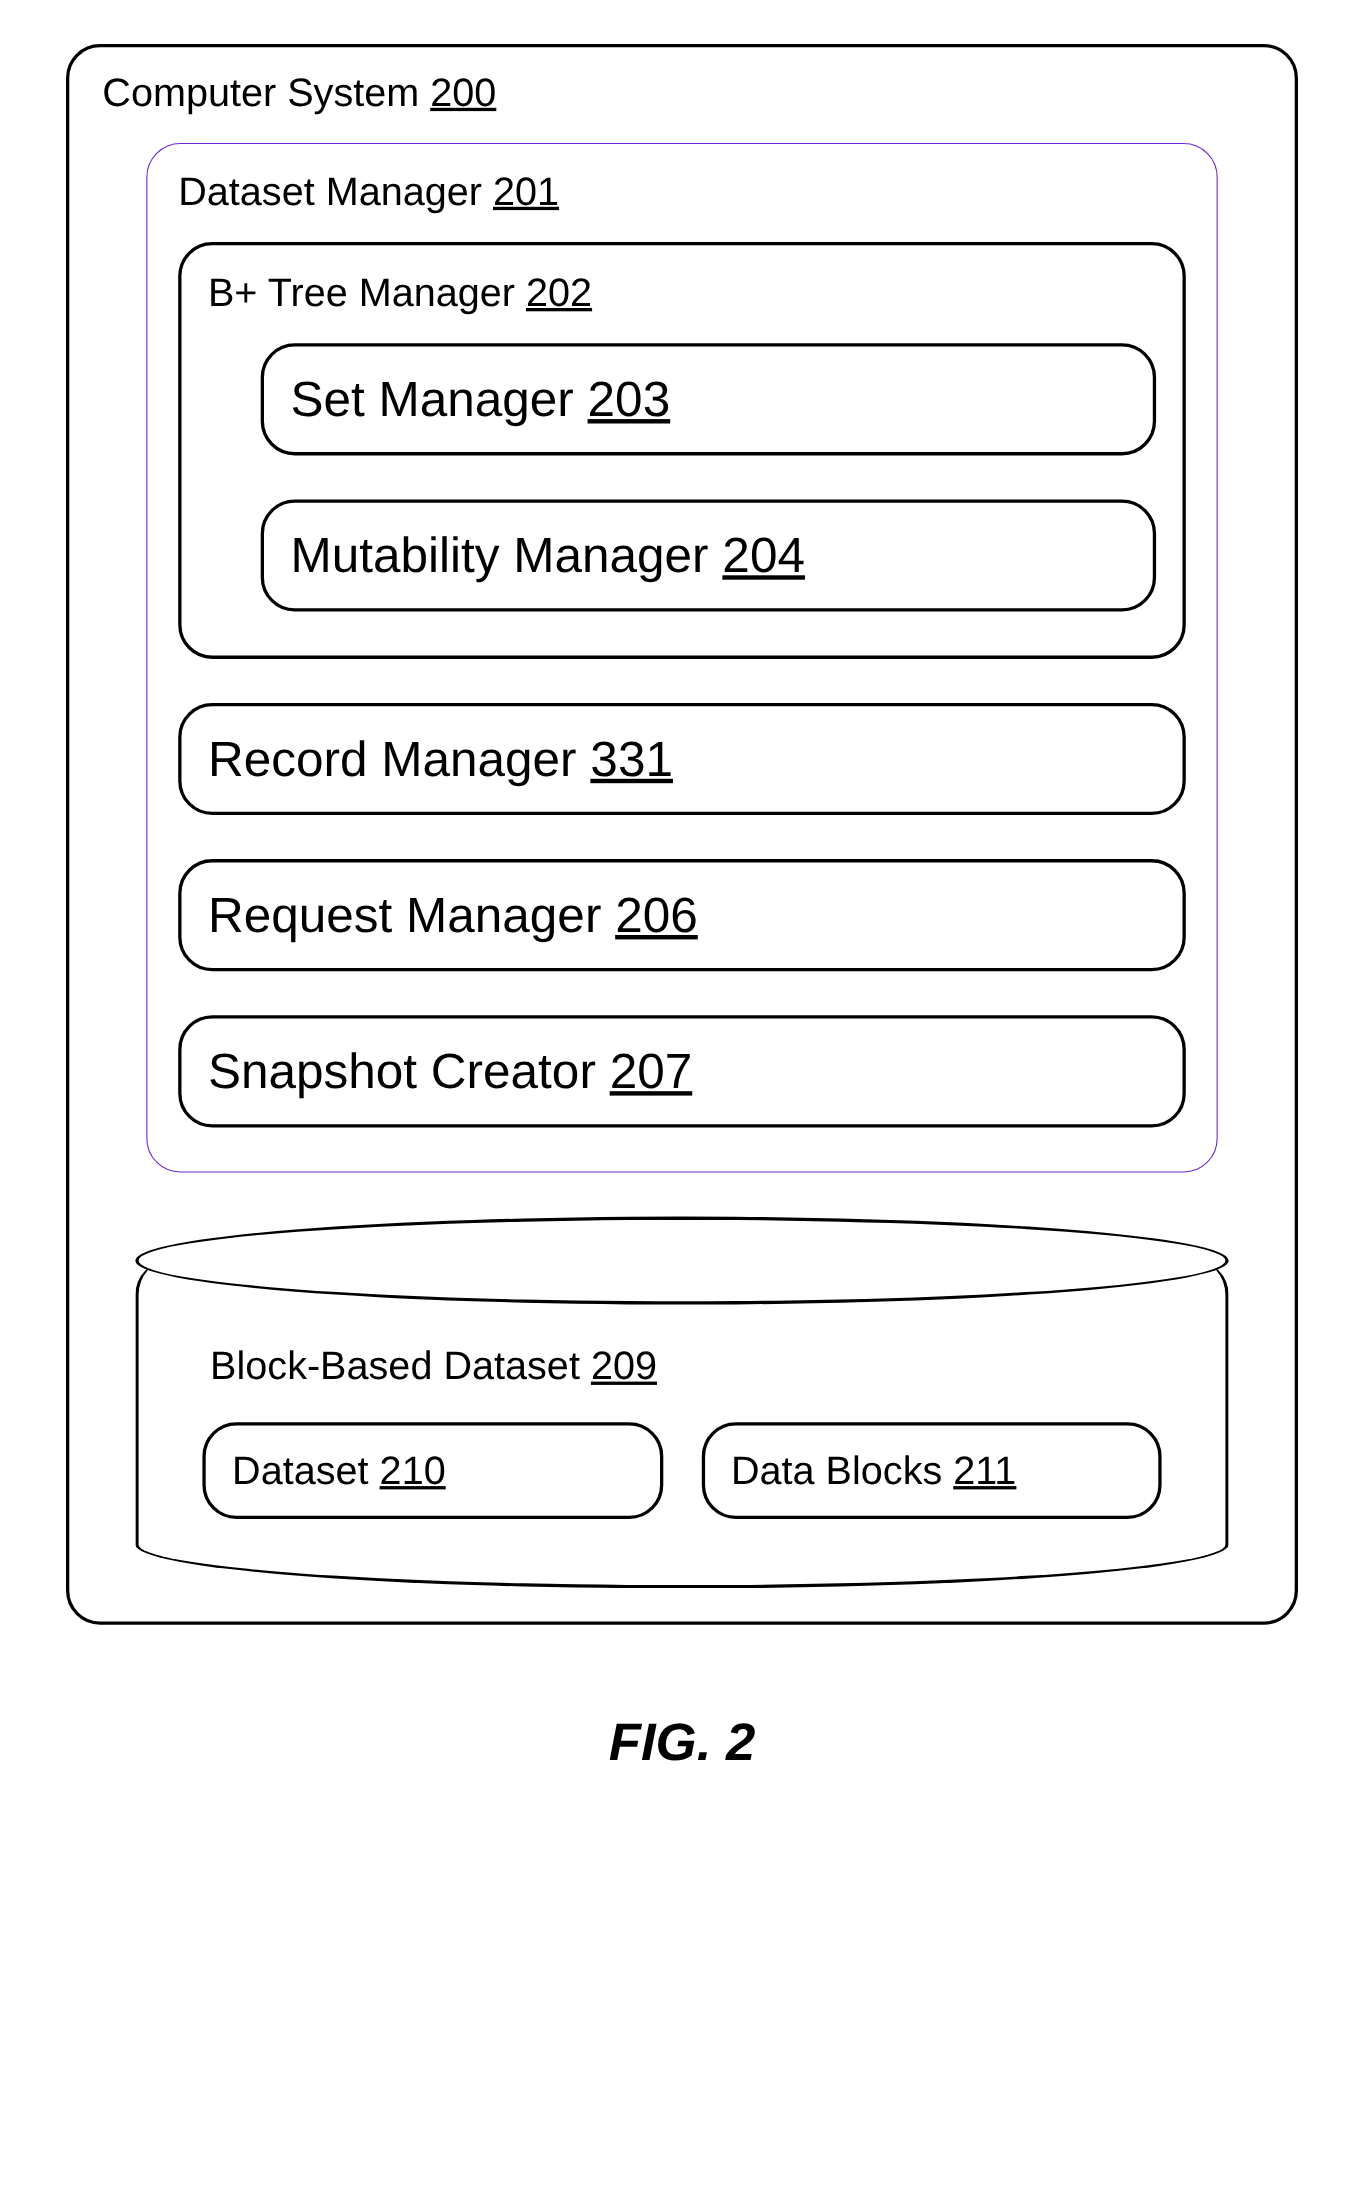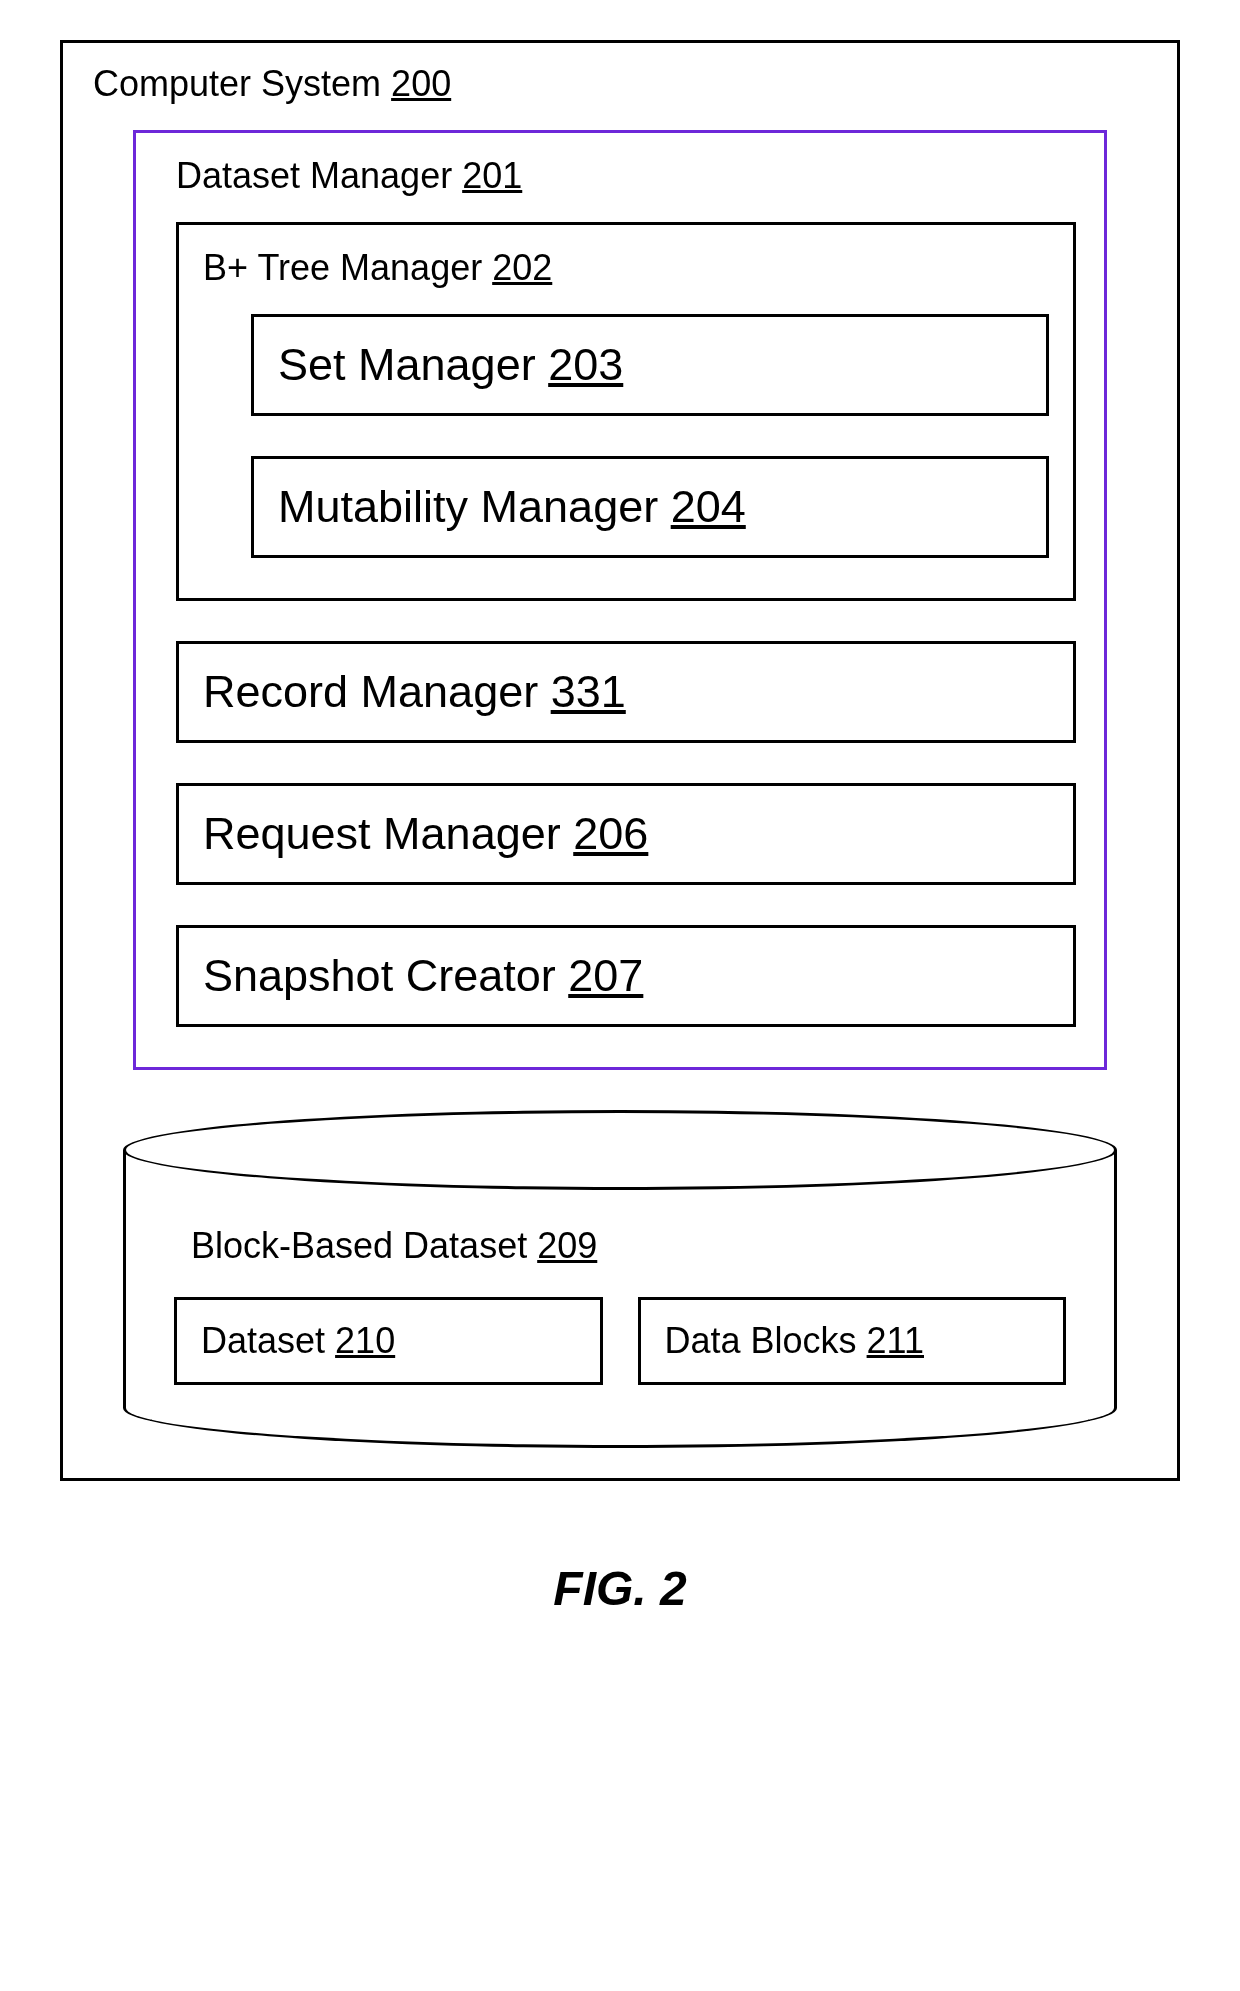--- a/index.html
+++ b/index.html
@@ -1,40 +1,41 @@
 <!DOCTYPE html>
 <html><head>
   <meta charset="utf-8">
   <style>
     * {
       box-sizing: border-box;
       margin: 0;
       padding: 0;
+      border-radius: 31px;
     }
     body {
       font-family: Arial, Helvetica, sans-serif;
       background: #ffffff;
       padding: 40px 60px;
       width: 1240px;
     }
     .outer-box {
       border: 3px solid #000;
       padding: 20px 30px 30px 30px;
       width: 100%;
     }
     .title-label {
       font-size: 36px;
       margin-bottom: 25px;
     }
     .title-label .num {
       text-decoration: underline;
     }
     .inner-box {
-      border: 3px solid #6d28d9;
-      padding: 22px 28px 40px 40px;
+      border: 1px solid #6d28d9;
+      padding: 22px 28px 40px 28px;
       margin: 16px 40px 40px 40px;
     }
     .btree-box {
       border: 3px solid #000;
       padding: 22px 24px 40px 24px;
       margin-bottom: 40px;
     }
     .btree-box .nested-row {
       margin-left: 48px;
     }
@@ -81,21 +82,21 @@
     .cyl-title {
       font-size: 36px;
       margin: 25px 0 30px 25px;
     }
     .cyl-title .num {
       text-decoration: underline;
     }
     .cyl-row {
       display: flex;
       gap: 35px;
-      margin: 0 8px;
+      margin: 0 18px;
     }
     .cyl-box {
       border: 3px solid #000;
       padding: 20px 24px;
       font-size: 36px;
       flex: 1;
     }
     .cyl-box .num {
       text-decoration: underline;
     }

